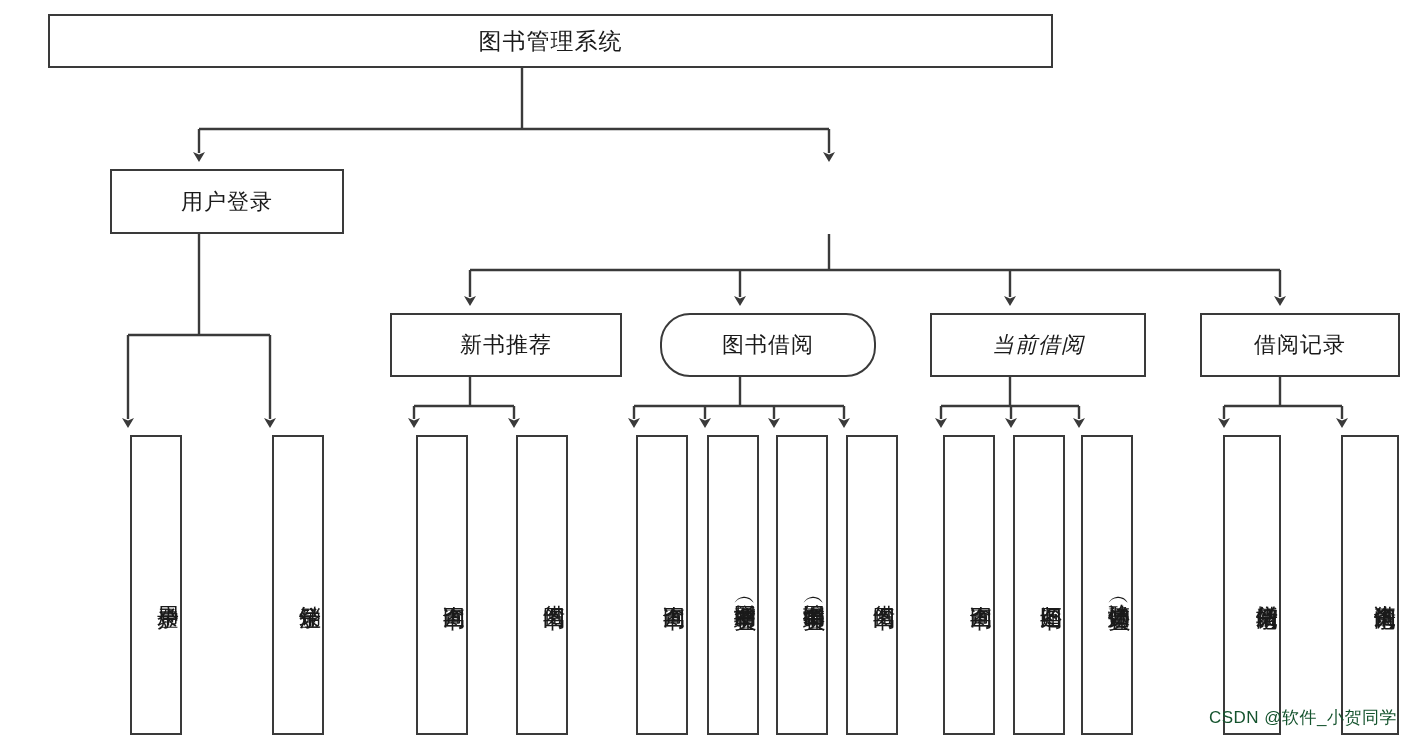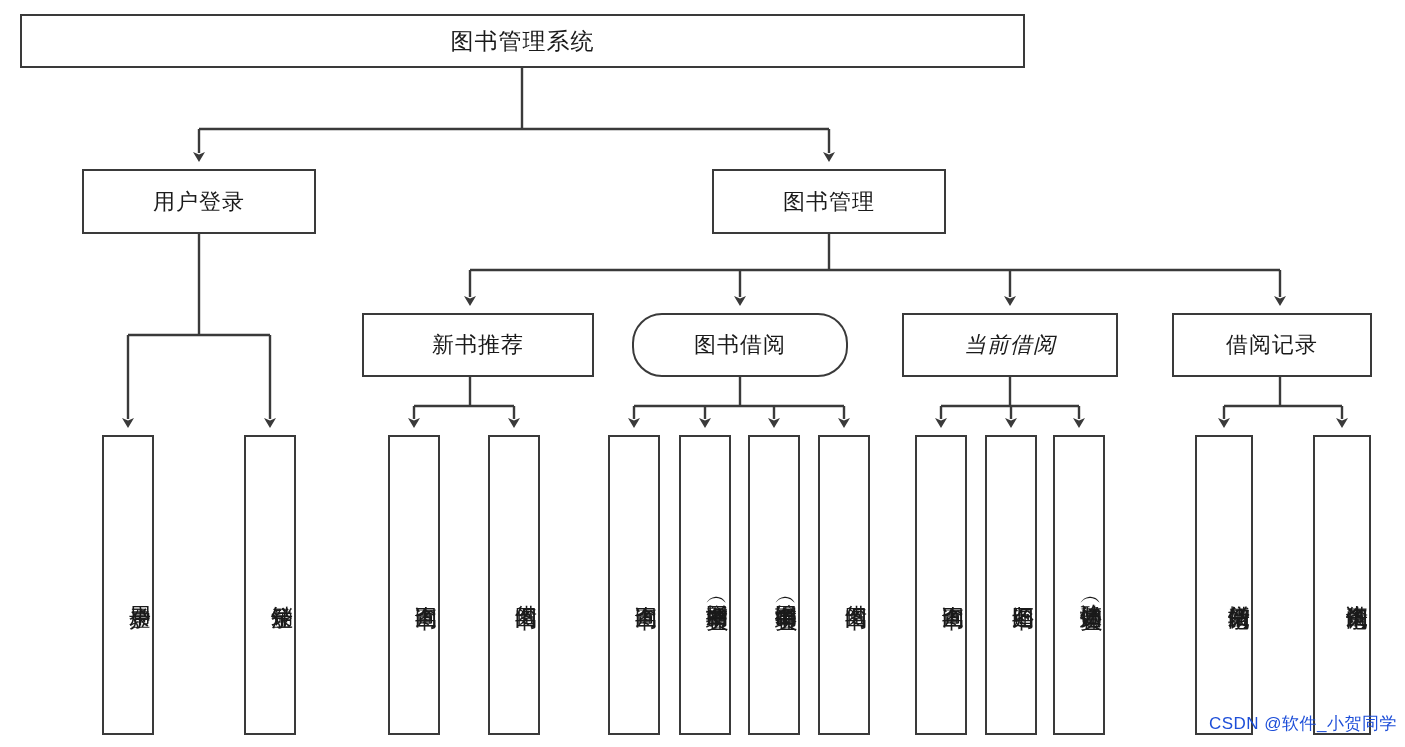--- a/index.html
+++ b/index.html
@@ -26,20 +26,21 @@
   }
   .node {
     position: absolute;
     box-sizing: border-box;
     border: 2px solid #3a3a3a;
     background: #ffffff;
     display: flex;
     align-items: center;
     justify-content: center;
     color: #1a1a1a;
+    margin-left: 28px;
   }
   .node.horiz {
     font-size: 22px;
     letter-spacing: 1px;
   }
   .node.vert {
     writing-mode: vertical-rl;
     text-orientation: upright;
     font-size: 22px;
     padding-top: 10px;
@@ -52,23 +53,23 @@
     writing-mode: vertical-rl;
     text-orientation: upright;
     white-space: nowrap;
   }
   #title-node {
     font-size: 23px;
   }
   #watermark {
     position: absolute;
     right: 8px;
-    bottom: 12px;
+    bottom: 18px;
     font-size: 17px;
-    color: #1d4ed8;
+    color: #14532d;
     white-space: nowrap;
     letter-spacing: 0.5px;
   }
 </style>
 </head>
 <body>
 
 <div id="canvas">
 
   <svg id="wires" viewBox="0 0 1405 747" xmlns="http://www.w3.org/2000/svg">
@@ -121,23 +122,20 @@
     </g>
   </svg>
 
   <div class="node horiz" id="title-node" style="left:20px; top:14px; width:1005px; height:54px;">
     <span>图书管理系统</span>
   </div>
 
   <div class="node horiz" style="left:82px; top:169px; width:234px; height:65px;">
     <span>用户登录</span>
   </div>
-  <div class="node horiz" style="left:712px; top:169px; width:234px; height:65px;">
-    <span>图书管理</span>
-  </div>
 
   <div class="node horiz" style="left:362px; top:313px; width:232px; height:64px;">
     <span>新书推荐</span>
   </div>
   <div class="node horiz" style="left:632px; top:313px; width:216px; height:64px;border-radius:30px;">
     <span>图书借阅</span>
   </div>
   <div class="node horiz" style="left:902px; top:313px; width:216px; height:64px;font-style:italic;">
     <span>当前借阅</span>
   </div>

